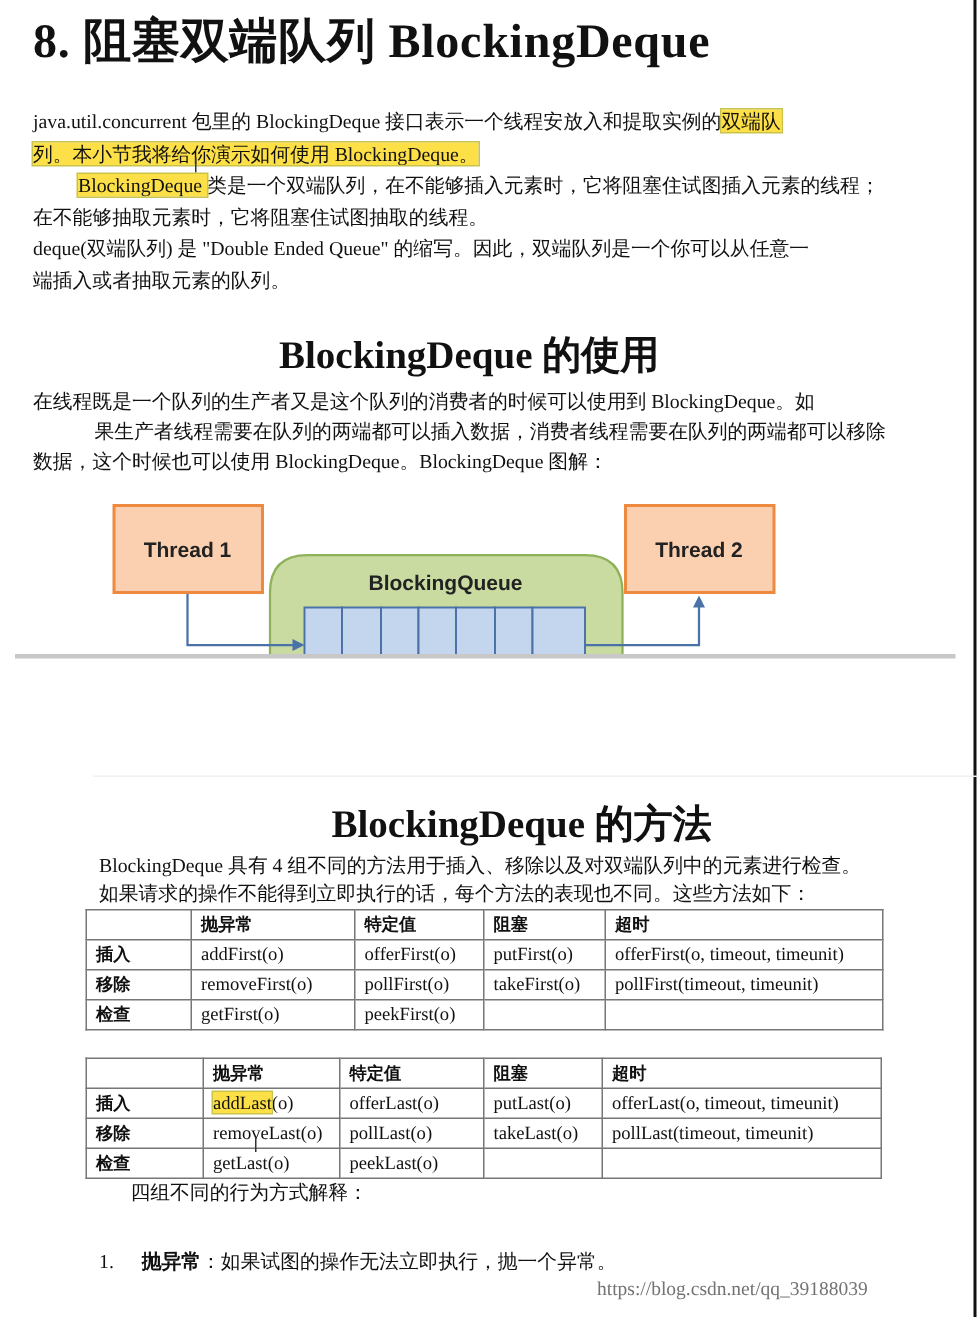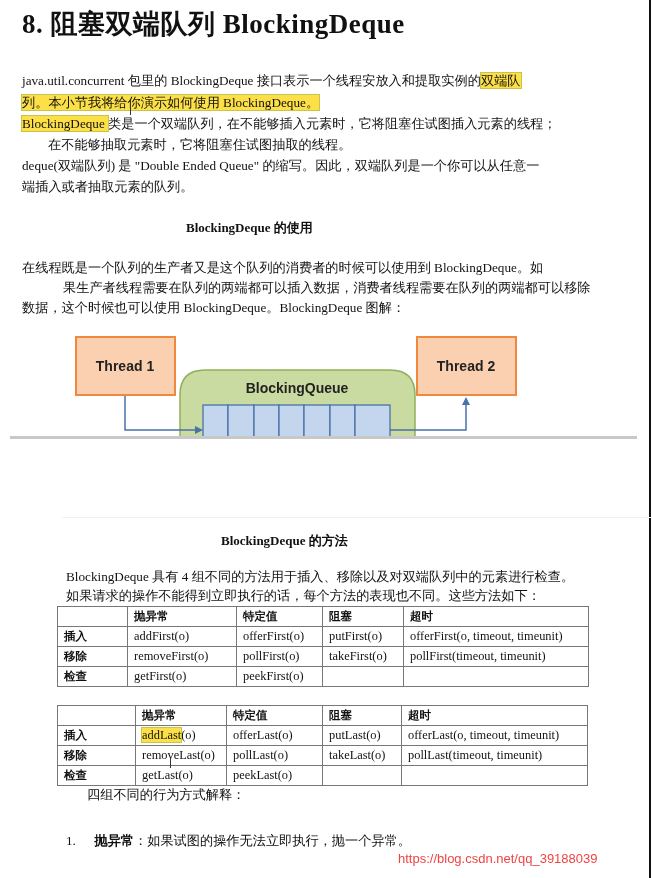--- a/index.html
+++ b/index.html
@@ -1,51 +1,51 @@
 <!DOCTYPE html>
 <html><head>
 <meta charset="utf-8">
 <style>
   html, body { margin:0; padding:0; }
   body { width:652px; height:878px; background:#ffffff; position:relative; overflow:hidden;
          font-family:"Liberation Serif","DejaVu Serif",serif; color:#111; }
   .abs { position:absolute; }
   .right-rule { position:absolute; left:649px; top:0; width:2px; height:878px; background:#111; }
-  .h1 { left:22px; top:6px; font-size:27px; font-weight:bold; letter-spacing:0.5px; white-space:nowrap; }
+  .h1 { left:22px; top:6px; font-size:32px; font-weight:bold; letter-spacing:0.5px; white-space:nowrap; }
   .p { font-size:13.2px; line-height:20px; white-space:nowrap; left:22px; }
   .hl { background:#fde047; outline:1px solid #c8c34a; }
-  .h2 { font-size:13px; font-weight:bold; white-space:nowrap; }
+  .h2 { font-size:26px; font-weight:bold; white-space:nowrap; }
   .cursor { position:absolute; width:1px; height:10px; background:#333; }
   .separator { position:absolute; left:10px; top:436px; width:627px; height:3px; background:#c8c8c8; }
   .faint-rule { position:absolute; left:62px; top:517px; width:590px; height:1px; background:#f0f0f0; }
   table.methods { position:absolute; left:57px; border-collapse:collapse; font-size:12.4px; }
   table.methods td { border:1px solid #777; padding:0 6px; height:19px; white-space:nowrap; vertical-align:middle; }
   table.methods .hd { font-weight:bold; font-family:"DejaVu Sans","Liberation Sans",sans-serif; font-size:11.5px; }
-  .watermark { position:absolute; left:398px; top:851px; font-family:Liberation Sans, sans-serif;
-               font-size:13px; color:#ef4444; white-space:nowrap; }
+  .watermark { position:absolute; left:398px; top:851px; font-family:Liberation Serif, serif;
+               font-size:13px; color:#737373; white-space:nowrap; }
   svg text { font-family:"Liberation Sans","DejaVu Sans",sans-serif; font-weight:bold; }
 </style>
 </head>
 <body>
 
 <div class="right-rule"></div>
 
 <div class="abs h1">8. 阻塞双端队列  BlockingDeque</div>
 
 <div class="abs p" style="top:71px;">
   <span>java.util.concurrent  包里的  BlockingDeque  接口表示一个线程安放入和提取实例的</span><span class="hl">双端队</span>
 </div>
 <div class="abs p" style="top:93px;text-align:right;">
   <span class="hl">列。本小节我将给你演示如何使用  BlockingDeque。</span>
 </div>
 <div class="cursor" style="left:130px; top:105px;"></div>
-<div class="abs p" style="top:114px;">
+<div class="abs p" style="top:114px;margin-left:30px;">
   <span class="hl">BlockingDeque </span><span> 类是一个双端队列，在不能够插入元素时，它将阻塞住试图插入元素的线程；</span>
 </div>
-<div class="abs p" style="top:135px;margin-left:26px;">在不能够抽取元素时，它将阻塞住试图抽取的线程。</div>
+<div class="abs p" style="top:135px;">在不能够抽取元素时，它将阻塞住试图抽取的线程。</div>
 <div class="abs p" style="top:156px;">deque(双端队列)  是  "Double Ended Queue"  的缩写。因此，双端队列是一个你可以从任意一</div>
 <div class="abs p" style="top:177px;">端插入或者抽取元素的队列。</div>
 
 <div class="abs h2" style="left:186px; top:219px;">BlockingDeque  的使用</div>
 <div class="abs p" style="top:258px;">在线程既是一个队列的生产者又是这个队列的消费者的时候可以使用到  BlockingDeque。如</div>
 <div class="abs p" style="top:278px;margin-left:41px;">果生产者线程需要在队列的两端都可以插入数据，消费者线程需要在队列的两端都可以移除</div>
 <div class="abs p" style="top:298px;">数据，这个时候也可以使用  BlockingDeque。BlockingDeque  图解：</div>
 
 <svg class="abs" style="left:0; top:330px;" width="652" height="108">
 

